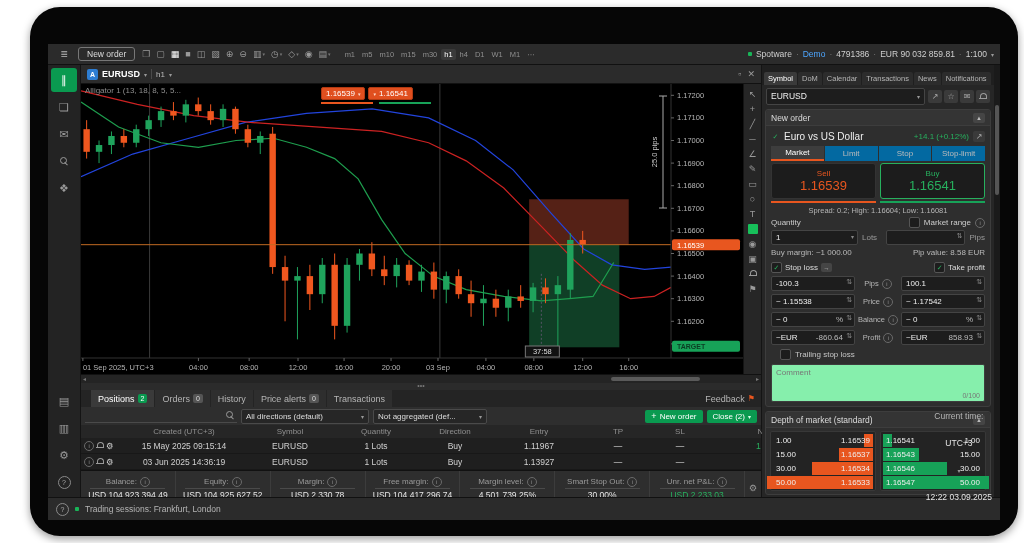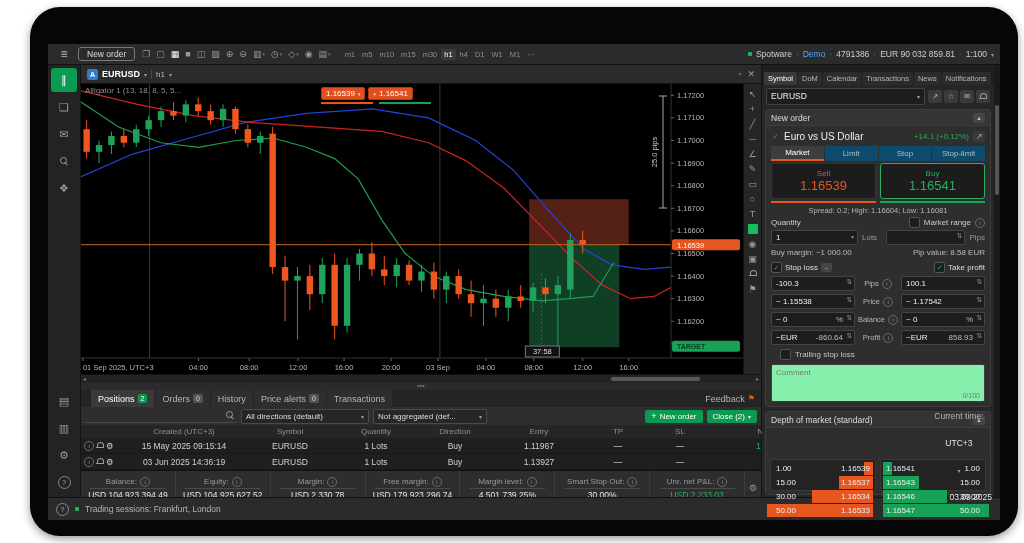--- a/index.html
+++ b/index.html
@@ -115,21 +115,21 @@
   .coll{width:12px;height:10px;background:#454545;border-radius:2px;color:#bbb;font-size:6px;display:flex;
     align-items:center;justify-content:center;}
   .cardbody{padding:3px 5px 4px;}
   .instrow{display:flex;align-items:center;gap:4px;height:15px;}
   .chk{width:9px;height:9px;border:1px solid #555;border-radius:2px;background:#1d1d1d;display:inline-flex;
     align-items:center;justify-content:center;font-size:7px;color:#27b05e;flex:0 0 auto;}
   .chk.on::before{content:"✓";}
   .instrow .iname{color:#eee;font-size:10px;}
   .instrow .chg{margin-left:auto;color:#27b05e;font-size:8px;}
   .otypes{display:flex;gap:1px;height:15px;margin:2px 0;}
-  .otype{flex:1;background:#0c4a6e;display:flex;align-items:center;justify-content:center;color:#bbb;font-size:8px;}
+  .otype{flex:1;background:#0369a1;display:flex;align-items:center;justify-content:center;color:#bbb;font-size:8px;}
   .otype.on{background:#3d3d3d;color:#fff;border-bottom:2px solid #e8561f;}
   .sb-row{display:flex;gap:4px;height:36px;margin-top:2px;}
   .sbtn{flex:1;background:#1c1c1c;border:1px solid #333;border-radius:3px;display:flex;flex-direction:column;
     align-items:center;justify-content:center;}
   .sbtn .t{font-size:8px;}
   .sbtn .p{font-size:13px;}
   .sbtn.sell .t,.sbtn.sell .p{color:#e8561f;}
   .sbtn.buy{border-color:#27b05e;}
   .sbtn.buy .t,.sbtn.buy .p{color:#27b05e;}
   .sb-bars{display:flex;gap:4px;margin-top:2px;}
@@ -153,21 +153,21 @@
   .ci{display:inline-flex;width:8px;height:8px;border:1px solid #6a6a6a;border-radius:50%;align-items:center;
     justify-content:center;font-size:5.5px;color:#999;flex:0 0 auto;}
   .ci::before{content:"i";}
   .trail{display:flex;align-items:center;gap:4px;margin-top:4px;color:#c5c5c5;font-size:8px;padding-left:9px;}
   .comment{background:#86efac;border:1px solid #3d3d3d;border-radius:2px;height:30px;margin-top:4px;
     position:relative;padding:3px 4px;color:#777;font-size:8px;}
   .comment .cnt{position:absolute;right:4px;bottom:2px;color:#777;font-size:7px;}
   .placeorder{height:15px;background:#0a9a50;border-radius:2px;color:#fff;display:flex;align-items:center;
     justify-content:center;font-size:9px;margin-top:4px;}
   .domwrap{flex:1;display:flex;gap:4px;padding:3px 4px;min-height:0;}
-  .domside{flex:1;background:#232323;border:1px solid #383838;border-radius:2px;padding:2px;margin-top:28px;}
+  .domside{flex:1;background:#232323;border:1px solid #383838;border-radius:2px;padding:2px;}
   .domrow{height:13px;display:flex;align-items:center;justify-content:space-between;position:relative;
     font-size:8px;color:#eee;margin-bottom:1px;}
   .domrow .fill{position:absolute;top:0;bottom:0;z-index:0;}
   .domrow.sellside .fill{right:0;background:#e8561f;}
   .domrow.buyside .fill{left:0;background:#17a258;}
   .domrow span{position:relative;z-index:1;padding:0 3px;}
   .vscroll{width:6px;background:#1a1a1a;position:relative;flex:0 0 auto;}
   .vthumb{position:absolute;left:1px;width:4px;border-radius:2px;background:#555;}
 
   
@@ -576,21 +576,21 @@
               <span class="val">USD 104 925 627.52</span>
             </div>
             <div class="scell">
               <span class="lab">Margin:<span class="ci"></span></span>
               <span class="ln"></span>
               <span class="val">USD 2 330.78</span>
             </div>
             <div class="scell">
               <span class="lab">Free margin:<span class="ci"></span></span>
               <span class="ln"></span>
-              <span class="val">USD 179 923 296.74</span>
+              <span class="val">USD 104 417 296.74</span>
             </div>
             <div class="scell">
               <span class="lab">Margin level:<span class="ci"></span></span>
               <span class="ln"></span>
               <span class="val">4 501 739.25%</span>
             </div>
             <div class="scell">
               <span class="lab">Smart Stop Out:<span class="ci"></span></span>
               <span class="ln"></span>
               <span class="val">30.00%</span>

